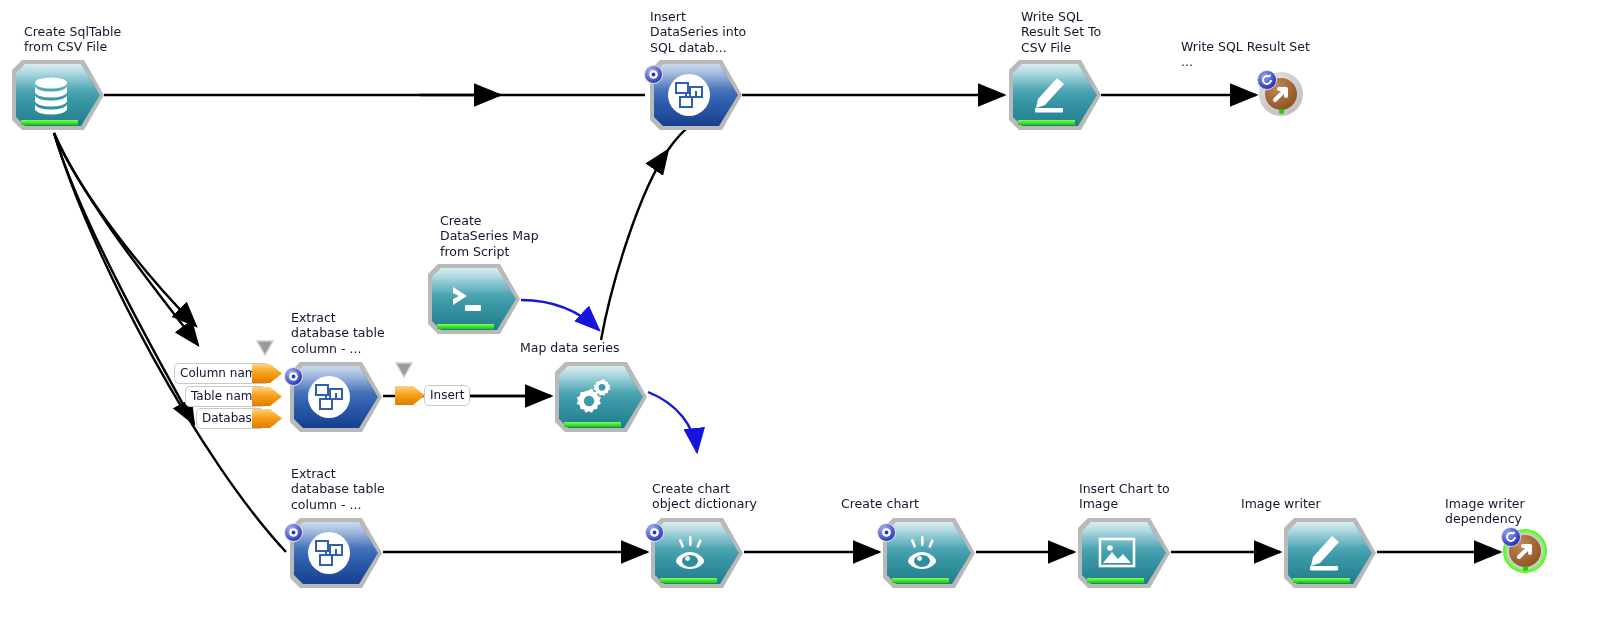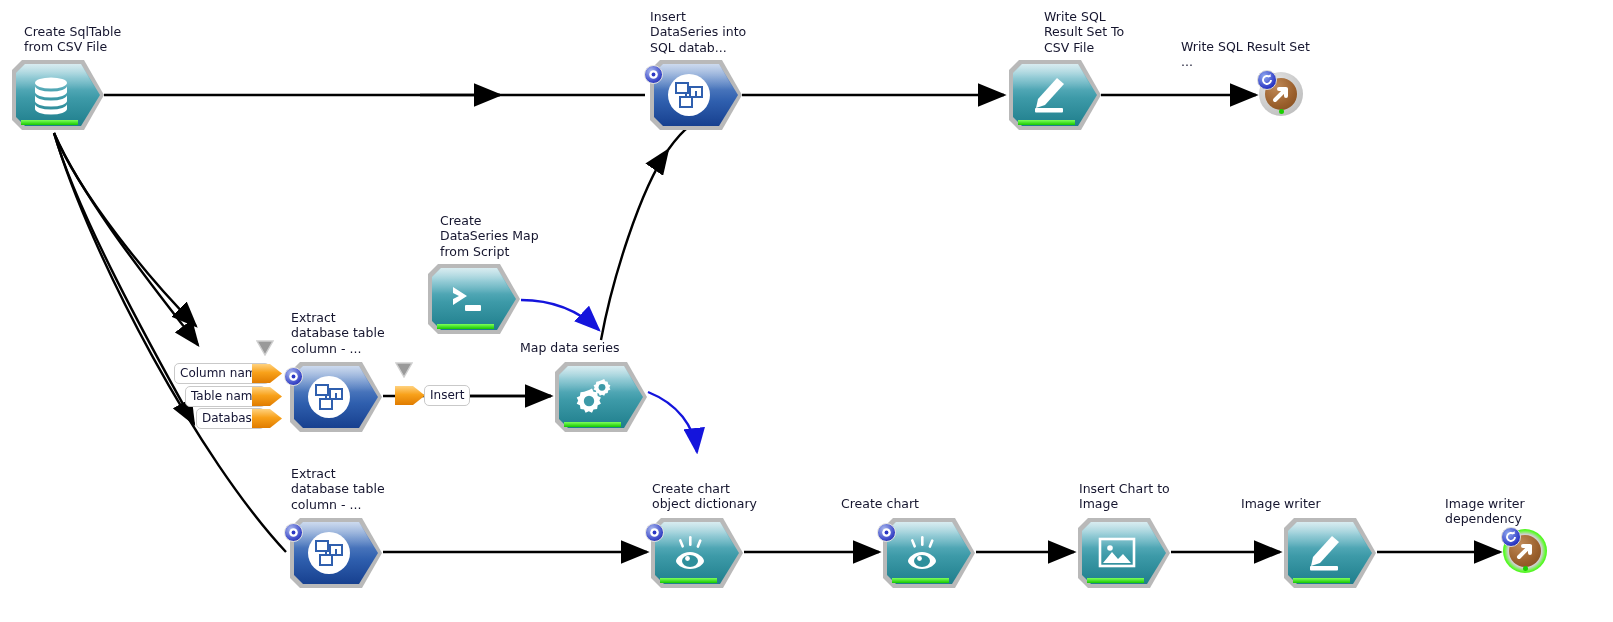--- a/index.html
+++ b/index.html
@@ -118,21 +118,21 @@
   <path d="M246,419 L252,419" stroke="#000" stroke-width="1.6"></path>
   <path d="M418,396 L424,396" stroke="#000" stroke-width="1.6"></path>
   <path d="M466,396 L551,396" stroke="#000" stroke-width="2.6" fill="none"></path>
 </svg>
 
 <div class="cap" style="left:24px;top:24px;">Create SqlTable
 from CSV File</div>
 <div class="cap" style="left:650px;top:9px;">Insert
 DataSeries into
 SQL datab...</div>
-<div class="cap" style="left:1044px;top:9px;">Write SQL
+<div class="cap" style="left:1021px;top:9px;">Write SQL
 Result Set To
 CSV File</div>
 <div class="cap c" style="left:1181px;top:39px;width:200px;">Write SQL Result Set
 ...</div>
 <div class="cap" style="left:428px;top:213px;margin-left:12px;">Create
 DataSeries Map
 from Script</div>
 <div class="cap" style="left:291px;top:310px;">Extract
 database table
 column - ...</div>

